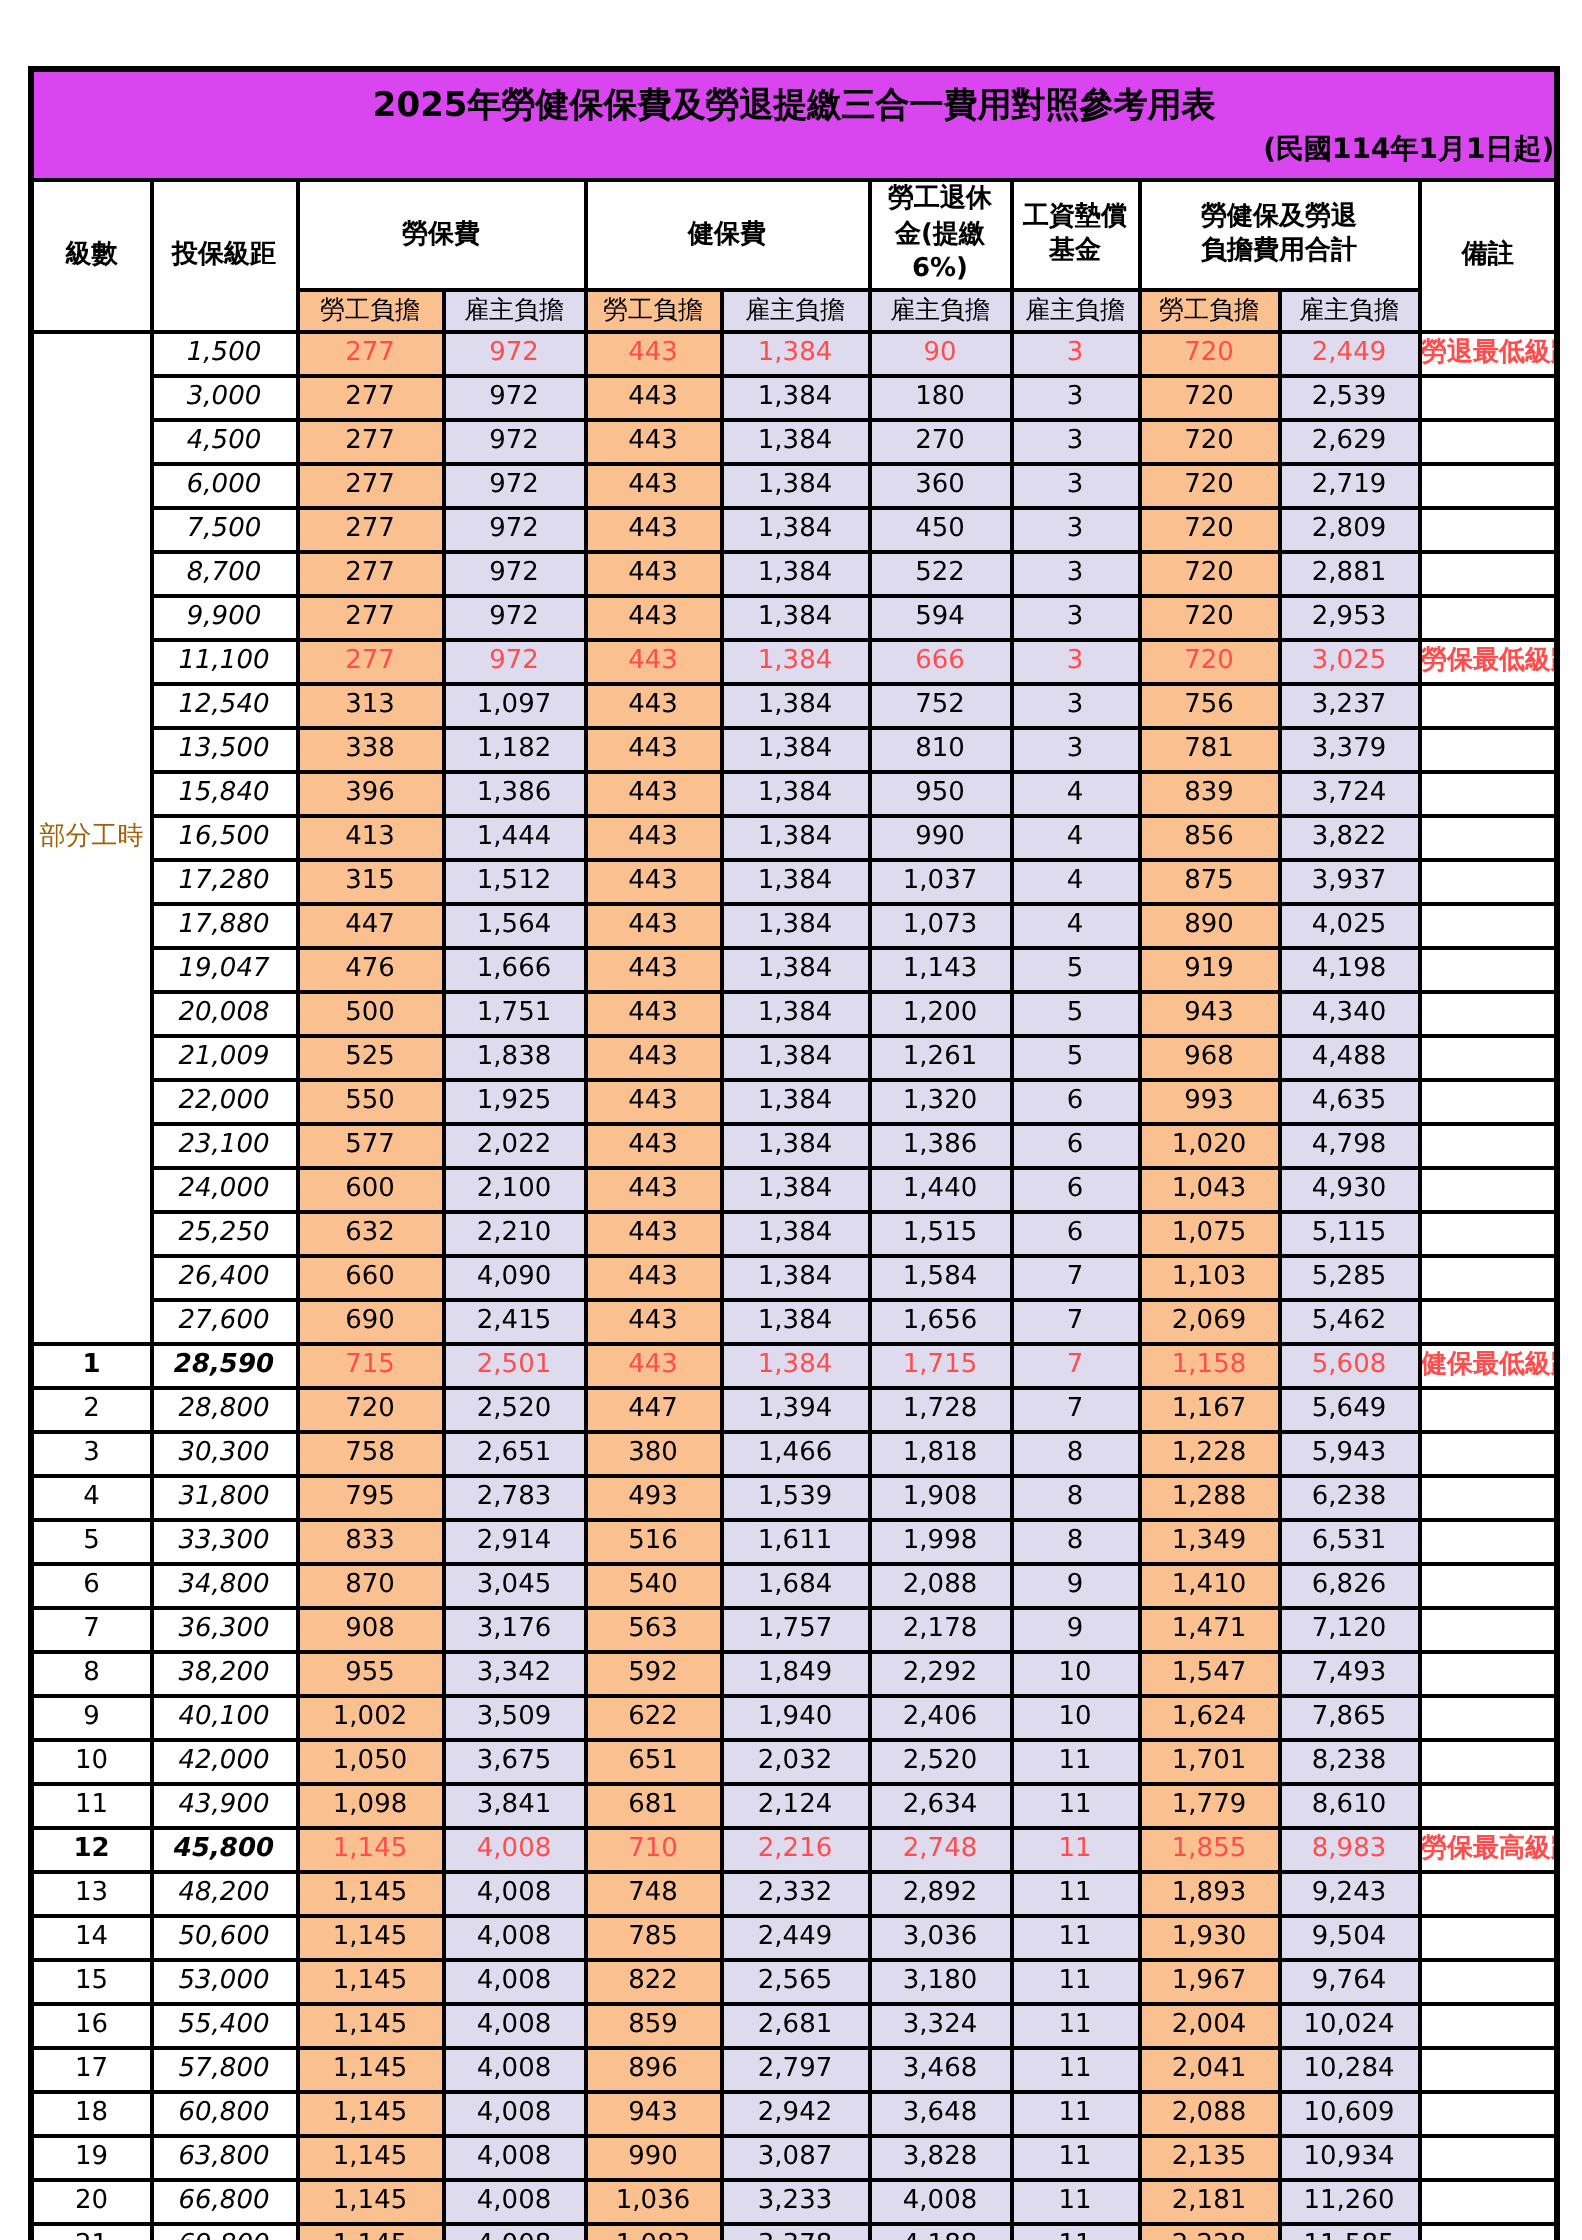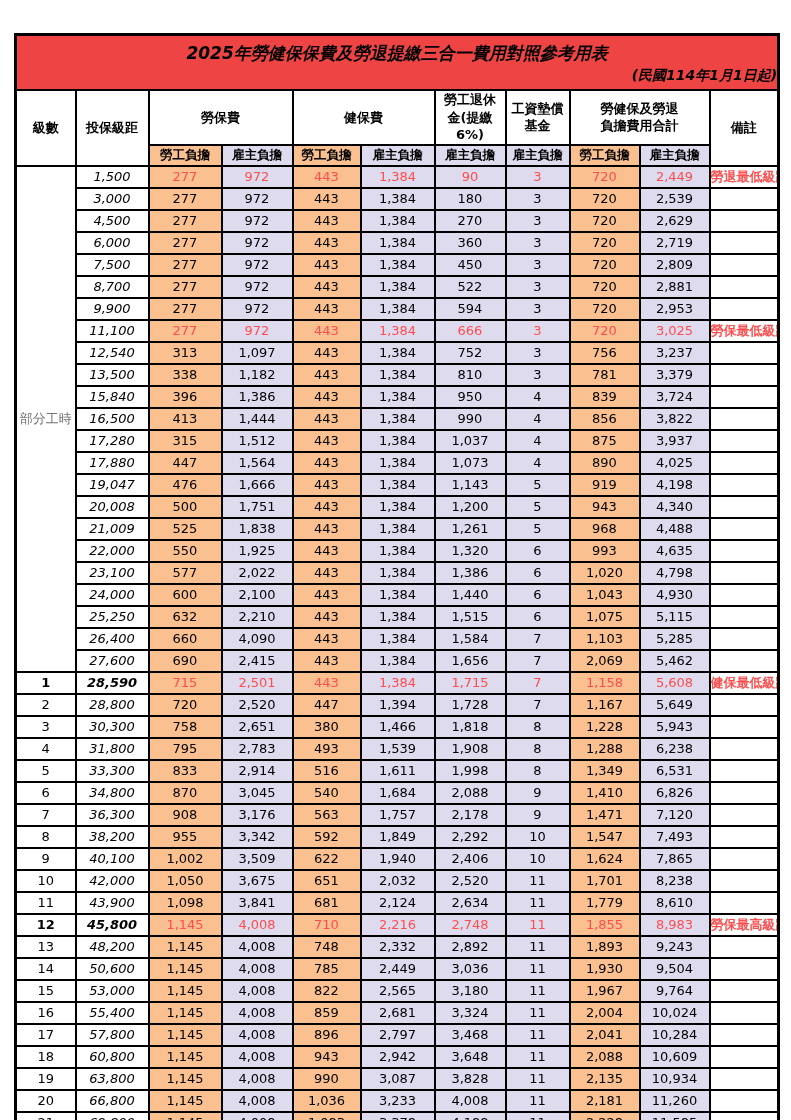--- a/index.html
+++ b/index.html
@@ -11,33 +11,33 @@
   .sheet { position:absolute; left:14px; top:33px; }
   table.ref {
     border-collapse:collapse; table-layout:fixed; width:763px;
     border:3px solid #000;
   }
   td, th {
     border:2px solid #000; text-align:center; vertical-align:middle;
     padding:0; overflow:hidden; white-space:nowrap;
   }
   
-  tr.title-row td { height:53px; background:#ef4444;font-style:italic; }
+  tr.title-row td { height:53px; background:#d946ef; }
   .t-main  { font-size:17px; font-weight:bold; line-height:1.5; }
   .t-sub   { font-size:14px; font-weight:bold; line-height:1.2;text-align:right; }
   
   tr.h1 th { height:37px; font-size:13px; font-weight:bold; background:#fff; white-space:pre-line; line-height:1.35; }
-  tr.h2 th { height:19px; font-size:12.5px; font-weight:bold; }
+  tr.h2 th { height:19px; font-size:12.5px; font-weight:normal; }
   
   tr.data td { height:20px; font-size:13px; line-height:20px; }
   .c-emp   { background:#FAC090; }   
   .c-er    { background:#DFDBEF; }   
   .c-level, .c-bracket, .c-group, .c-remark { background:#ffffff; }
   .c-bracket { font-size:13.5px;font-style:italic; }
-  .c-group { font-size:13px; color:#737373;margin-left:38px; }
+  .c-group { font-size:13px; color:#a16207;margin-left:38px; }
   .c-remark { font-size:10px; font-weight:bold; color:#FF4D4D; }
   .hl { color:#FF4D4D; }
   .bold { font-weight:bold; font-size:14px; }
 </style>
 </head>
 <body>
 
 <div class="sheet">
   <table class="ref">
     <colgroup>

